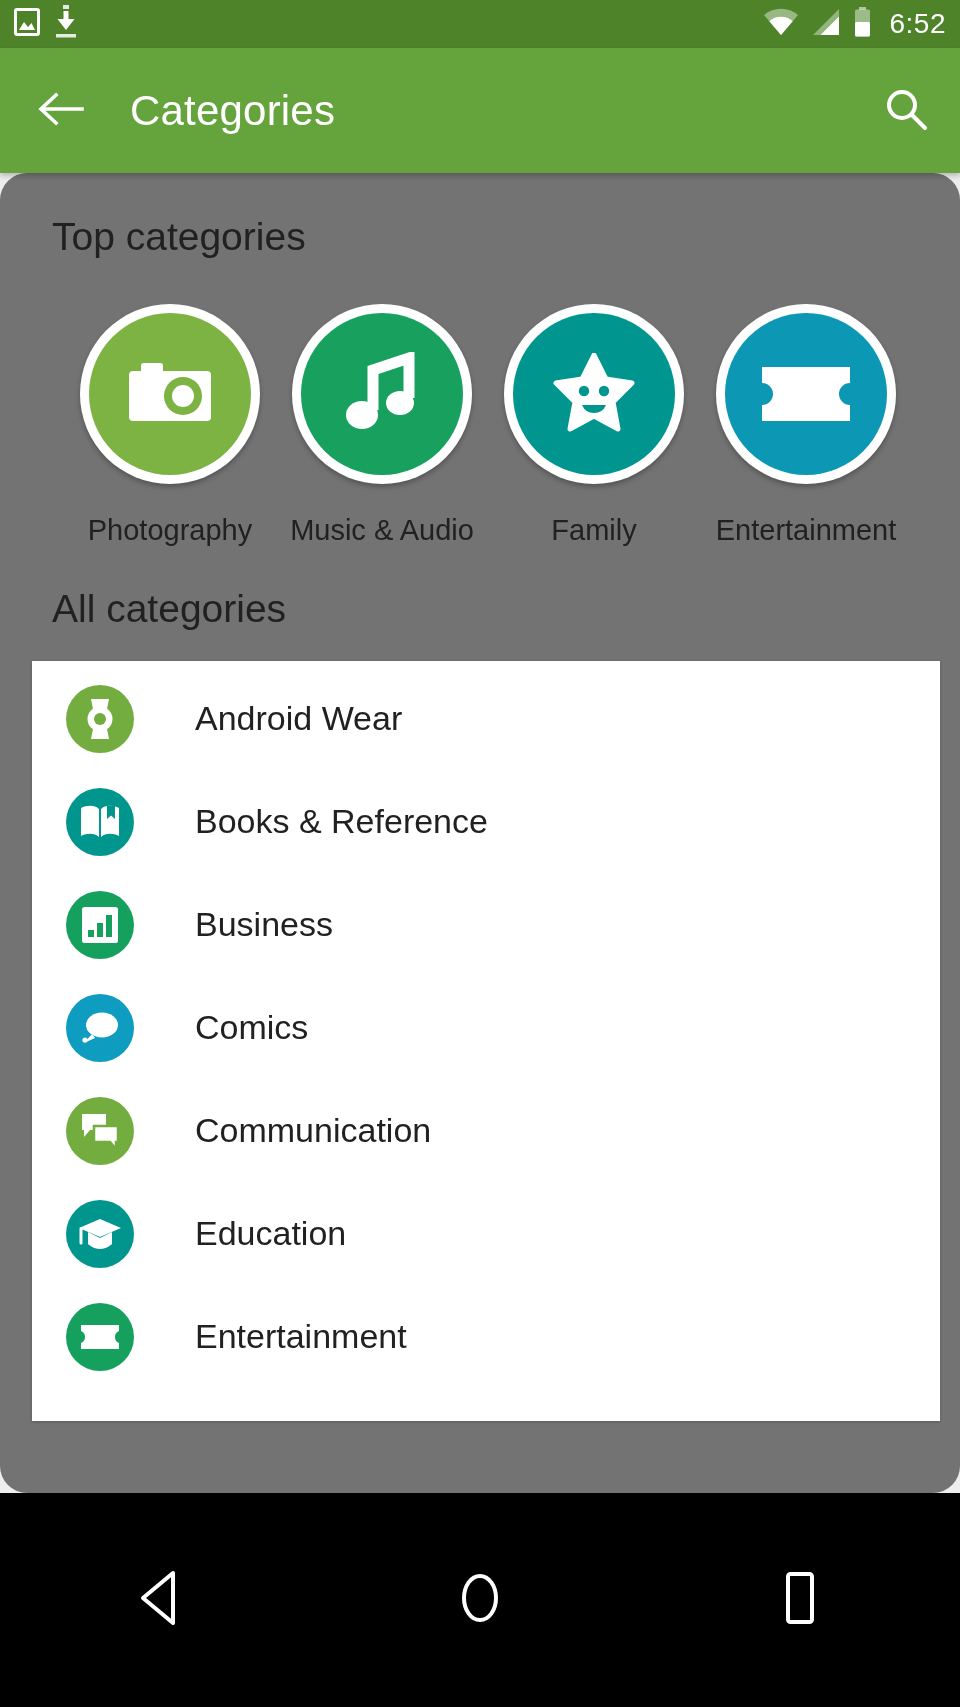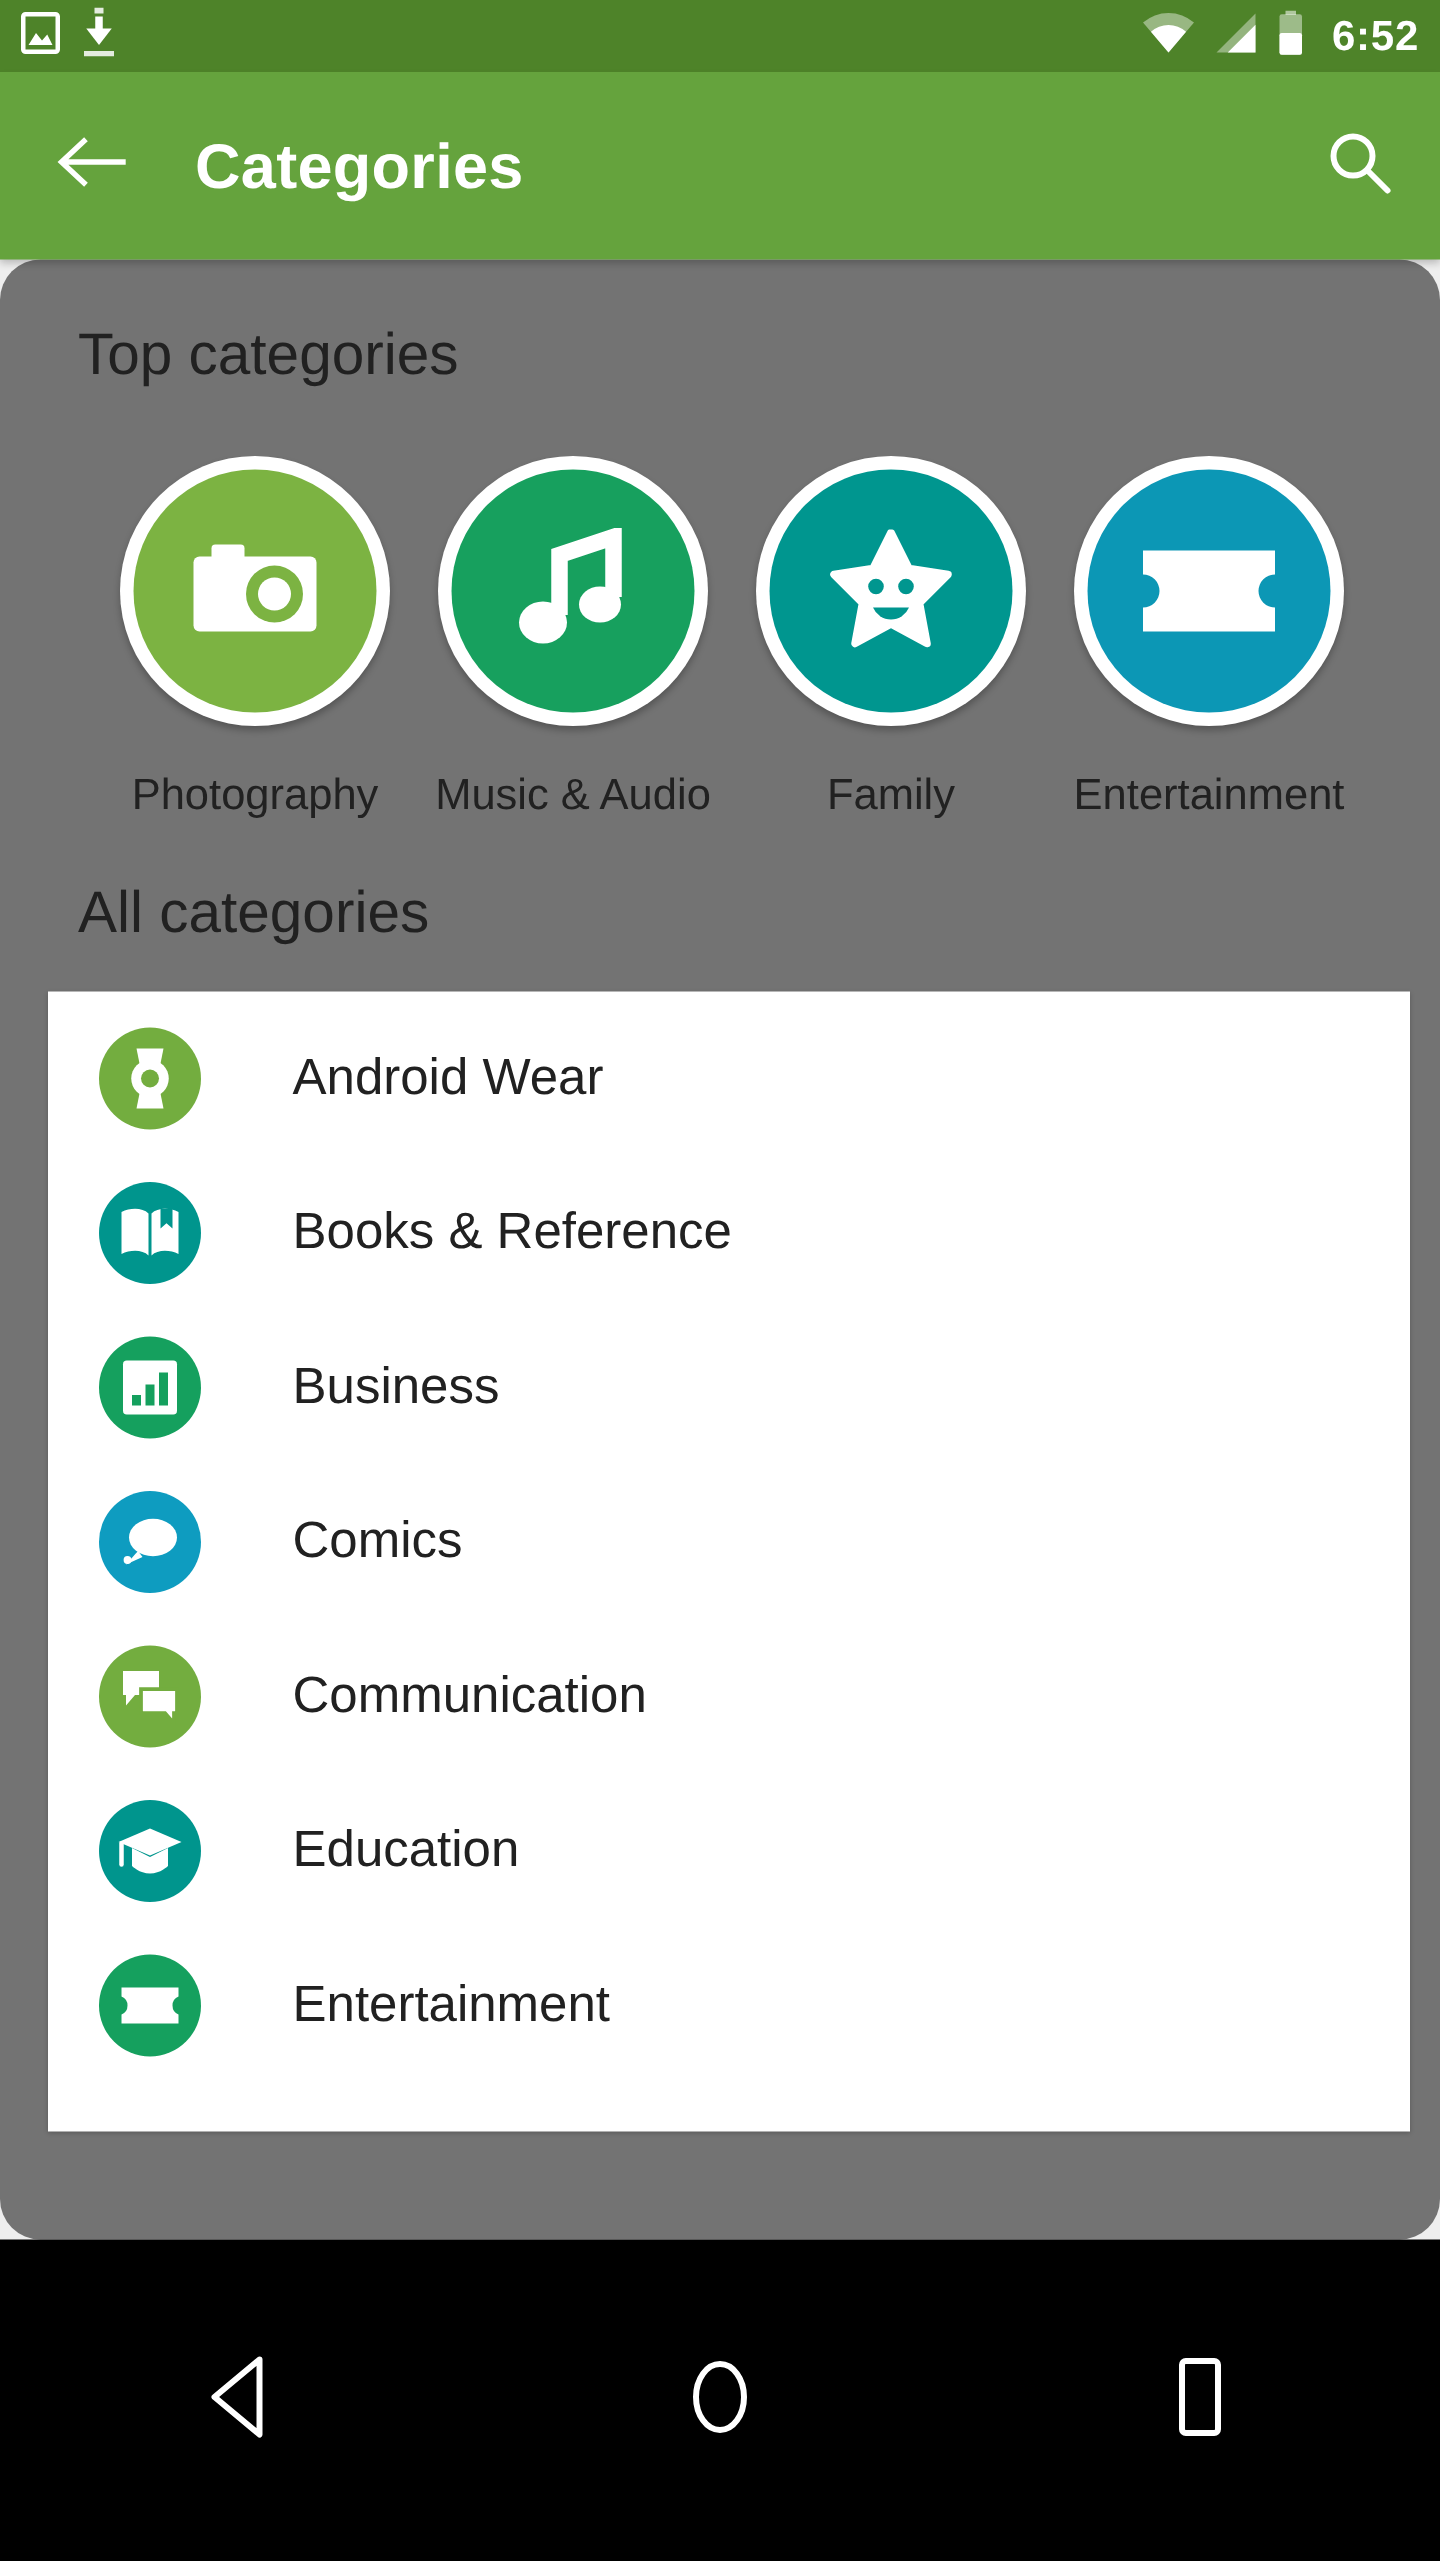--- a/index.html
+++ b/index.html
@@ -23,21 +23,21 @@
   #status-left { display:flex; align-items:center; gap:14px; }
   #status-right {
     margin-left:auto;
     display:flex;
     align-items:center;
     gap:12px;
   }
   #status-clock {
     color:#ffffff;
     font-size:28px;
-    font-weight:bold;
+    font-weight:normal;
     letter-spacing:0.5px;
     margin-left:6px;
   }
   .sb-icon { display:block; }
 
   
   #toolbar {
     height:125px;
     background:#65A33D;
     display:flex;
@@ -49,21 +49,21 @@
   }
   #back-button {
     width:56px; height:56px;
     display:flex; align-items:center; justify-content:center;
     cursor:pointer;
     flex:0 0 auto;
   }
   #toolbar-title {
     color:#ffffff;
     font-size:42px;
-    font-weight:bold;
+    font-weight:normal;
     margin-left:42px;
     letter-spacing:0.2px;
     white-space:nowrap;
   }
   #search-button {
     margin-left:auto;
     width:56px; height:56px;
     display:flex; align-items:center; justify-content:center;
     cursor:pointer;
   }

